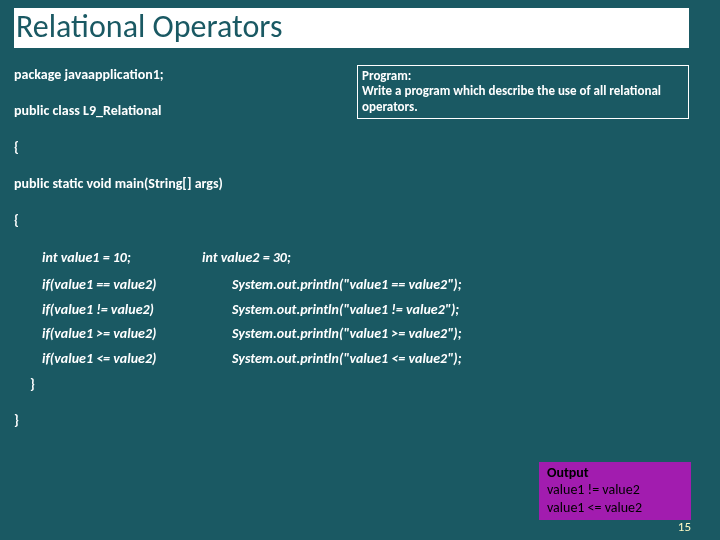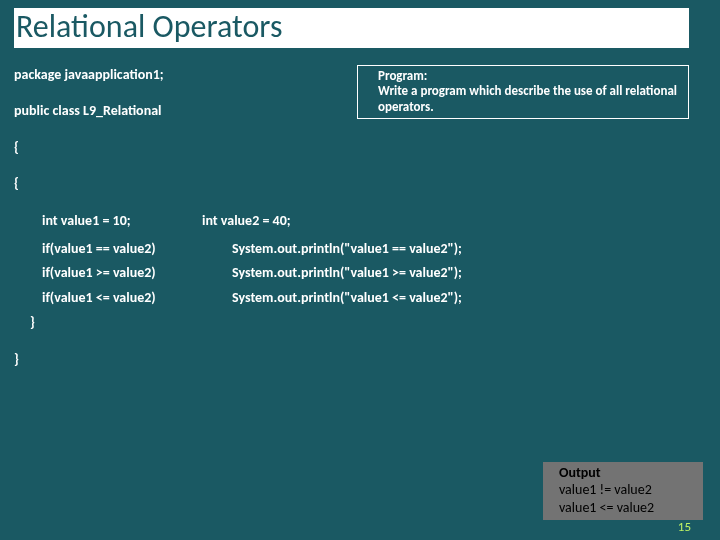--- a/index.html
+++ b/index.html
@@ -39,58 +39,58 @@
   .note-box {
     position: absolute;
     top: 0;
     right: 0;
     width: 322px;
     border: 1px solid #ffffff;
     padding: 2px 4px 4px 4px;
     font-size: 13px;
     line-height: 1.2;
   }
-  .note-box .bold { font-weight: 700; margin-left: 16px; }
+  .note-box .bold { font-weight: 700; }
   .code-col {
     position: relative;
   }
   .line { margin: 17px 0; }
   .b { font-weight: 700; }
-  .indent1 { padding-left: 28px; }
+  .indent1 { padding-left: 28px; font-style: italic; }
   .row {
     display: flex;
     margin: 5px 0;
   }
   .row .cell-a {
     width: 190px;
     flex: 0 0 190px;
   }
   .row .cell-b {
     flex: 1;
   }
   .decl-row { display:flex; margin: 6px 0 8px 0;}
   .decl-row .d1 { width: 160px; flex:0 0 160px;}
   .output-box {
     position: absolute;
     bottom: 20px;
-    right: 0;
+    right: 12px;
     width: 140px;
-    background: #737373;
+    background: #a21caf;
     color: #000000;
     font-size: 14px;
-    padding: 2px 4px 4px 16px;
+    padding: 2px 4px 4px 8px;
     line-height: 1.25;
   }
   .output-box .ob { font-weight: 700; }
   .page-num {
     position: absolute;
     bottom: 6px;
     right: 12px;
     font-size: 13px;
-    color: #bef264;
+    color: #fef9c3;
   }
 </style>
 </head>
 <body>
 
 <div class="slide">
 
   <div class="title-bar">
     <span>Relational Operators</span>
   </div>
@@ -99,31 +99,36 @@
 
     <div class="note-box">
       <div class="bold">Program:</div>
       <div class="bold">Write a program which describe the use of all relational operators.</div>
     </div>
 
     <div class="code-col">
       <div class="line b">package javaapplication1;</div>
       <div class="line b" style="margin-top:8px">public class L9_Relational</div>
       <div class="line b" style="margin-top:6px">{</div>
+      <div class="line b">public static void main(String[] args)</div>
       <div class="line b">{</div>
 
       <div class="indent1">
         <div class="decl-row b">
           <div class="d1">int value1 = 10;</div>
-          <div>int value2 = 40;</div>
+          <div>int value2 = 30;</div>
         </div>
 
         <div class="row b">
           <div class="cell-a">if(value1 == value2)</div>
           <div class="cell-b">System.out.println("value1 == value2");</div>
+        </div>
+        <div class="row b">
+          <div class="cell-a">if(value1 != value2)</div>
+          <div class="cell-b">System.out.println("value1 != value2");</div>
         </div>
         <div class="row b">
           <div class="cell-a">if(value1 &gt;= value2)</div>
           <div class="cell-b">System.out.println("value1 &gt;= value2");</div>
         </div>
         <div class="row b">
           <div class="cell-a">if(value1 &lt;= value2)</div>
           <div class="cell-b">System.out.println("value1 &lt;= value2");</div>
         </div>
       </div>

